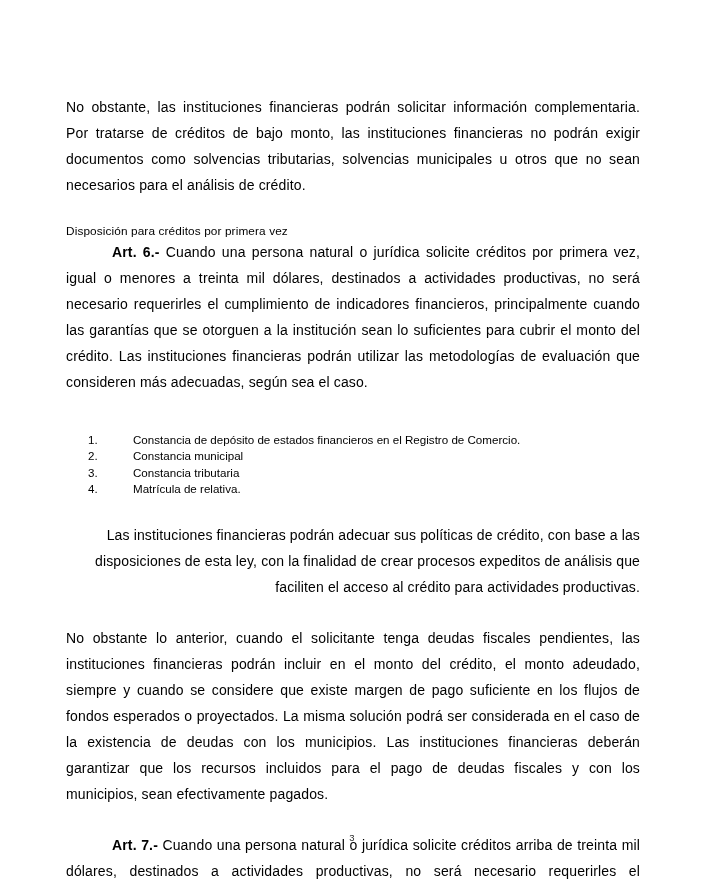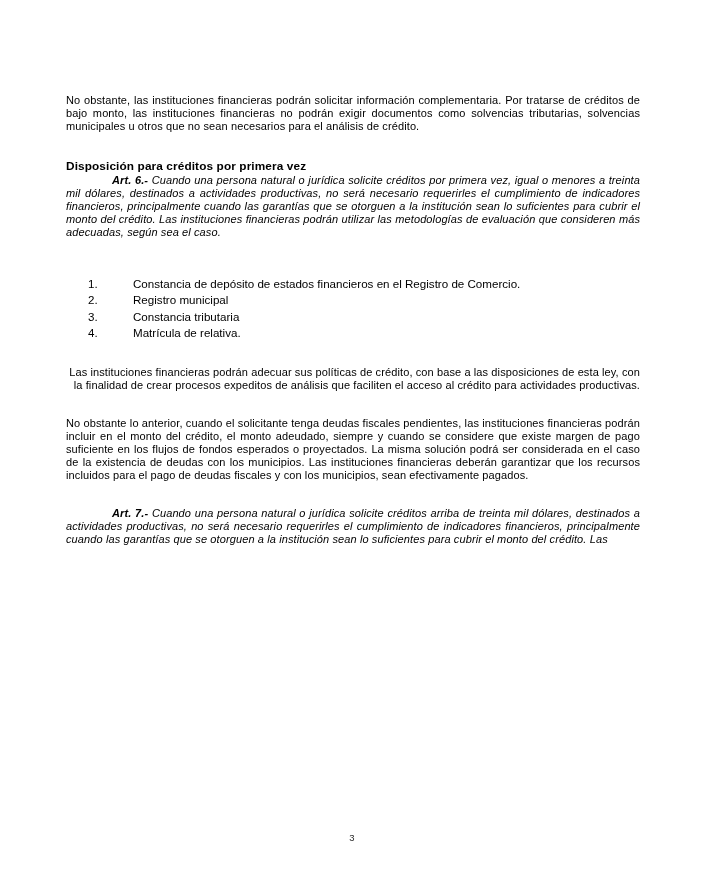--- a/index.html
+++ b/index.html
@@ -24,41 +24,40 @@
     overflow: hidden;
   }
   .content {
     position: absolute;
     left: 66px;
     top: 94px;
     width: 574px;
   }
   p.para {
     margin: 0 0 0 0;
-    font-size: 11px;
-    line-height: 13px;
+    font-size: 14px;
+    line-height: 26px;
     text-align: justify;
     text-justify: inter-word;
     letter-spacing: 0.01em;
   }
   p.para.flush {
     text-align: right;
   }
   .gap-para { height: 25px; }
   .gap-head { height: 25px; }
   .gap-list { height: 12px; }
   .indent-first {
     text-indent: 46px;
-    font-style: italic;
   }
   h2.heading {
     margin: 0;
     font-size: 11.8px;
     line-height: 16px;
-    font-weight: bold;
+    font-weight: normal;
     text-align: left;
     letter-spacing: 0.01em;
   }
   .art-label {
     font-weight: bold;
   }
   ol.numlist {
     margin: 0;
     padding: 0;
     list-style: none;
@@ -100,21 +99,21 @@
 
     <p class="para indent-first"><span class="art-label">Art. 6.-</span><span> Cuando una persona natural o jurídica solicite créditos por primera vez, igual o menores a treinta mil dólares, destinados a actividades productivas, no será necesario requerirles el cumplimiento de indicadores financieros, principalmente cuando las garantías que se otorguen a la institución sean lo suficientes para cubrir el monto del crédito. Las instituciones financieras podrán utilizar las metodologías de evaluación que consideren más adecuadas, según sea el caso.</span></p>
 
     <div class="gap-para"></div>
 
 
     <div class="gap-list"></div>
 
     <ol class="numlist">
       <li><span class="num">1.</span><span>Constancia de depósito de estados financieros en el Registro de Comercio.</span></li>
-      <li><span class="num">2.</span><span>Registro municipal</span></li>
+      <li><span class="num">2.</span><span>Constancia municipal</span></li>
       <li><span class="num">3.</span><span>Constancia tributaria</span></li>
       <li><span class="num">4.</span><span>Matrícula de relativa.</span></li>
     </ol>
 
     <div class="gap-para"></div>
 
     <p class="para flush">Las instituciones financieras podrán adecuar sus políticas de crédito, con base a las disposiciones de esta ley, con la finalidad de crear procesos expeditos de análisis que faciliten el acceso al crédito para actividades productivas.</p>
 
     <div class="gap-para"></div>
 

